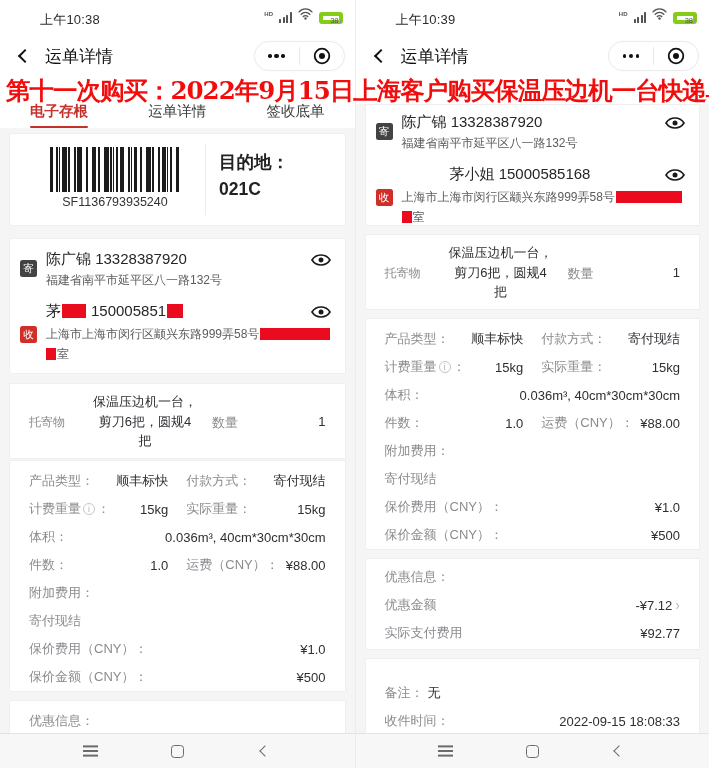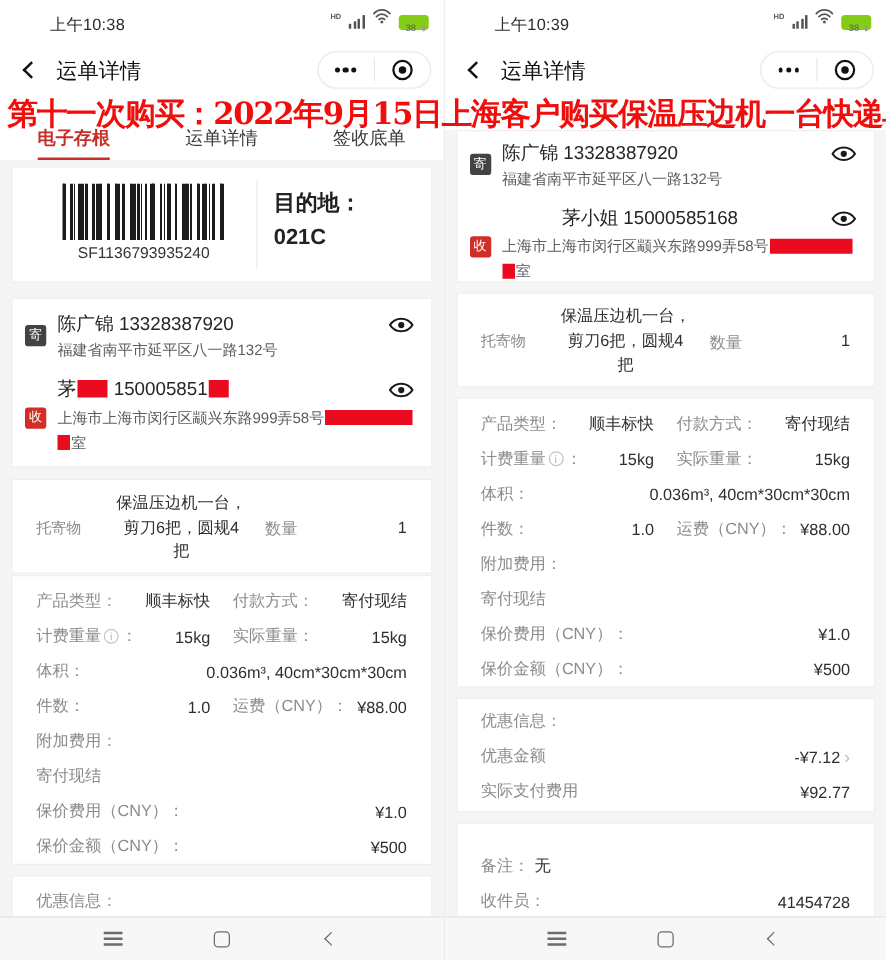--- a/index.html
+++ b/index.html
@@ -12,22 +12,22 @@
   .panel.right { left:354.5px; border-left:1px solid #ececec; }
 
   
   .statusbar { position:absolute; top:0; left:0; right:0; height:36px; background:#fff; }
   .time { position:absolute; left:40px; top:11px; font-size:13px; color:#2b2b2b; font-weight:500; letter-spacing:.2px; }
   .sticons { position:absolute; right:12px; top:9px; display:flex; align-items:flex-end; gap:6px; height:16px; }
   .hd { font-size:6px; font-weight:700; color:#555; margin-bottom:8px; }
   .sigbars { display:flex; align-items:flex-end; gap:1.5px; height:11px; margin-bottom:2px; }
   .sigbars i { display:block; width:2px; background:#555; border-radius:.5px; }
   .wifi { margin-bottom:1px; }
-  .battery { position:relative; width:24px; height:12px; border:6px solid #84cc16; border-radius:3px; margin-bottom:1px;
-             font-size:7.5px; color:#555; text-align:left; line-height:10px; }
+  .battery { position:relative; width:24px; height:12px; border:4px solid #84cc16; border-radius:3px; margin-bottom:1px;
+             font-size:7.5px; color:#555; text-align:right; line-height:10px; }
   .battery:after { content:""; position:absolute; right:-3px; top:3px; width:2px; height:4px; background:#9a9a9a; border-radius:0 1px 1px 0; }
 
   
   .navbar { position:absolute; top:36px; left:0; right:0; height:40px; background:#fff; }
   .back { position:absolute; left:20px; top:15px; width:10px; height:10px;
           border-left:2px solid #111; border-bottom:2px solid #111; transform:rotate(45deg); cursor:pointer; }
   .navtitle { position:absolute; left:45px; top:9px; font-size:17px; color:#111; font-weight:500; }
   .capsule { position:absolute; right:10px; top:5px; width:91px; height:30px; background:#fff;
              border:1px solid #ebebeb; border-radius:16px; display:flex; align-items:center; box-shadow:0 0 2px rgba(0,0,0,.04); }
   .cap-more { flex:1; display:flex; justify-content:center; align-items:center; gap:2.5px; cursor:pointer; }
@@ -456,26 +456,20 @@
       </div>
 
       <div class="card" style="top:554px; bottom:-2px;">
         <div class="dlist" style="top:4px;margin-top:16px;">
           <div class="drow">
             <span class="lbl">备注：</span>
               <span class="val" style="margin-left:4px;">无</span>
           </div>
           <div class="drow">
             <span class="full">
-                <span class="lbl">收件员：</span>
-                <span class="val">41454728</span>
-              </span>
-          </div>
-          <div class="drow">
-            <span class="full">
                 <span class="lbl">收件时间：</span>
                 <span class="val">2022-09-15 18:08:33</span>
               </span>
           </div>
         </div>
       </div>
     </div>
 
     <div class="bottombar">
       <span class="nav-btn">

